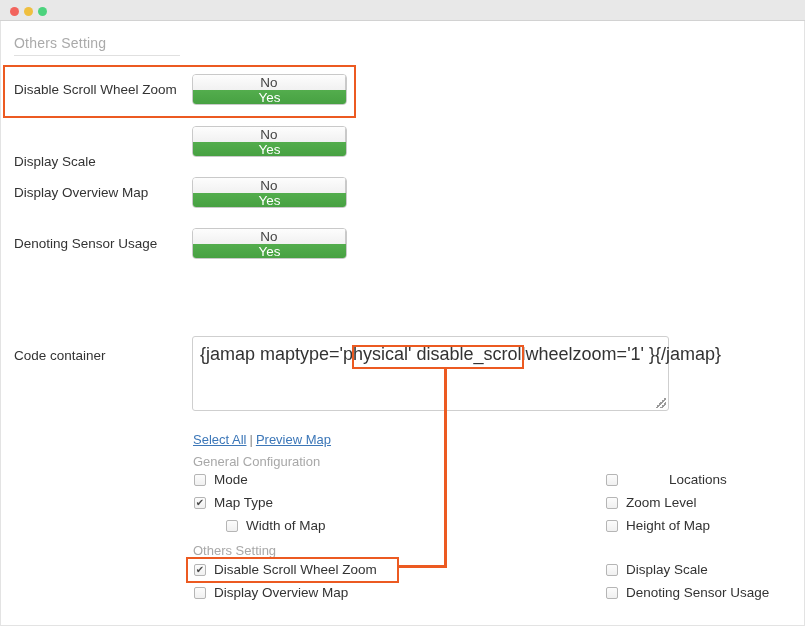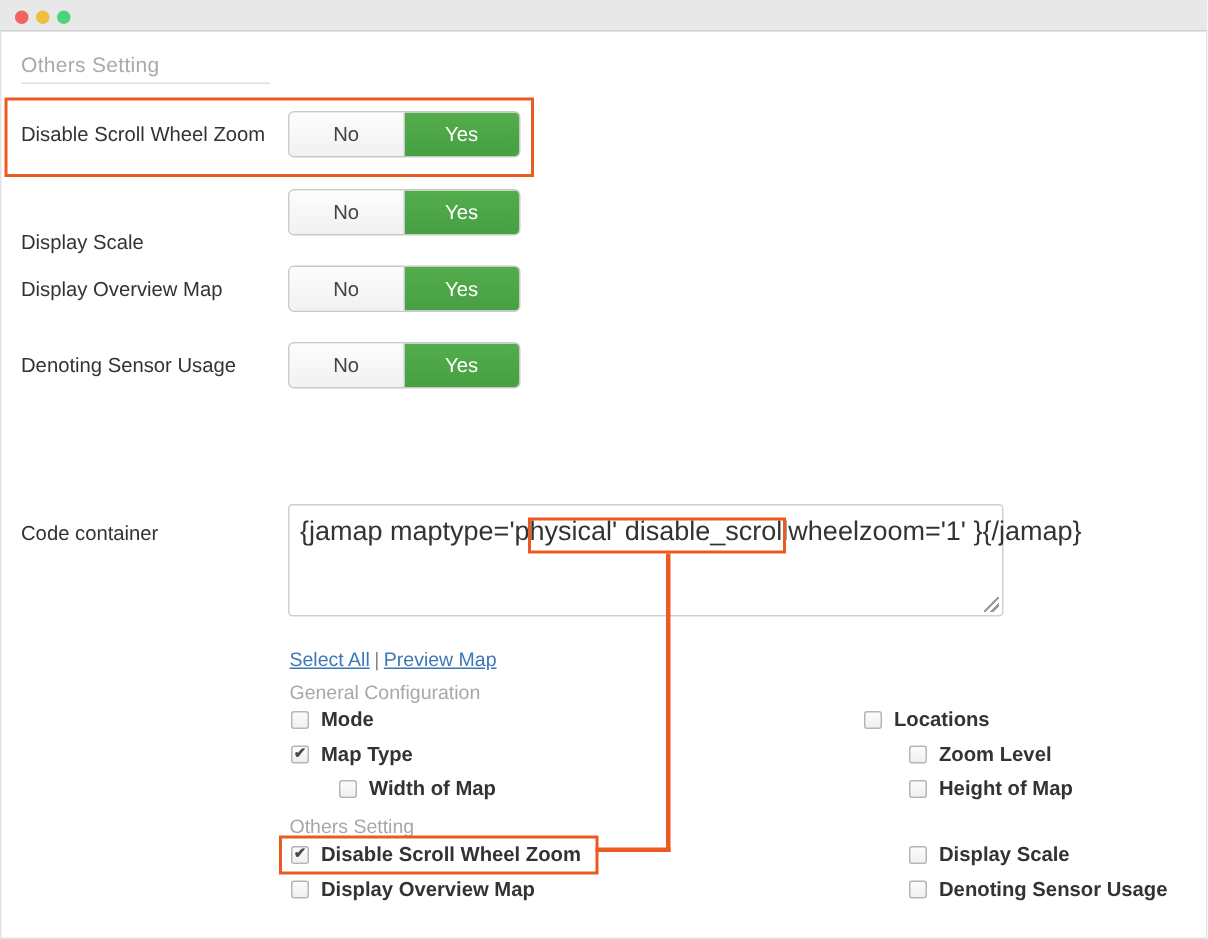--- a/index.html
+++ b/index.html
@@ -95,20 +95,21 @@
   .toggle {
     position: absolute;
     width: 155px;
     height: 31px;
     border: 1px solid #c9c9c9;
     border-radius: 4px;
     box-sizing: border-box;
     overflow: hidden;
     display: flex;
     background: #ffffff;
+    flex-direction: column;
   }
   .toggle .seg {
     flex: 1 1 50%;
     display: flex;
     align-items: center;
     justify-content: center;
     font-size: 13.5px;
     box-sizing: border-box;
   }
   .toggle .seg-no {
@@ -177,21 +178,20 @@
     position: absolute;
     font-size: 13px;
     color: #a8a8a8;
     white-space: nowrap;
   }
   .cb-row {
     position: absolute;
     display: flex;
     align-items: center;
     white-space: nowrap;
-    font-weight: bold;
   }
   .cb {
     width: 12px;
     height: 12px;
     border: 1px solid #b5b5b5;
     border-radius: 2px;
     background: linear-gradient(to bottom, #fcfcfc, #f0f0f0);
     box-sizing: border-box;
     display: inline-flex;
     align-items: center;
@@ -301,21 +301,21 @@
 
     <div class="cb-row" style="left:194px; top:541px;">
       <span class="cb checked"></span>
       <span class="cb-label">Disable Scroll Wheel Zoom</span>
     </div>
     <div class="cb-row" style="left:194px; top:564px;">
       <span class="cb"></span>
       <span class="cb-label">Display Overview Map</span>
     </div>
 
-    <div class="cb-row" style="left:576px; top:451px;">
+    <div class="cb-row" style="left:606px; top:451px;gap:43px;">
       <span class="cb"></span>
       <span class="cb-label">Locations</span>
     </div>
     <div class="cb-row" style="left:606px; top:474px;">
       <span class="cb"></span>
       <span class="cb-label">Zoom Level</span>
     </div>
     <div class="cb-row" style="left:606px; top:497px;">
       <span class="cb"></span>
       <span class="cb-label">Height of Map</span>

